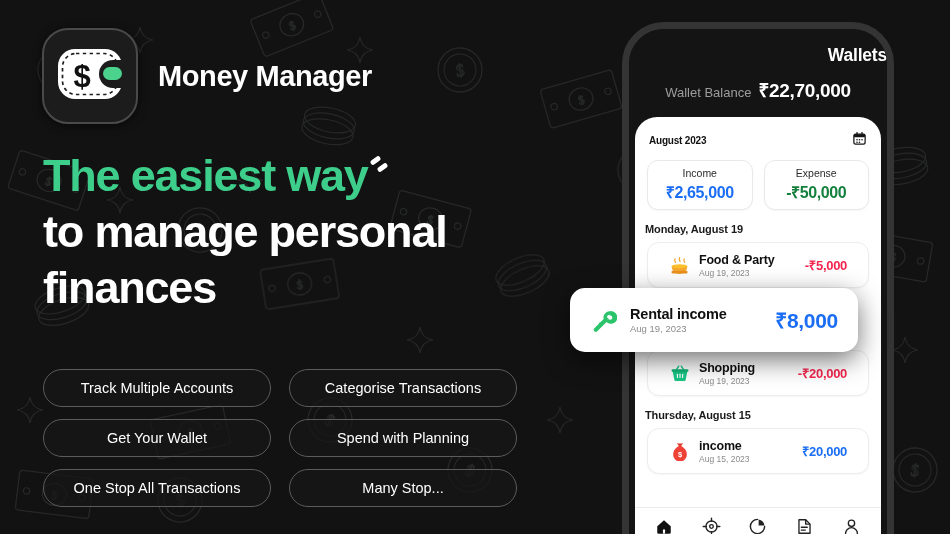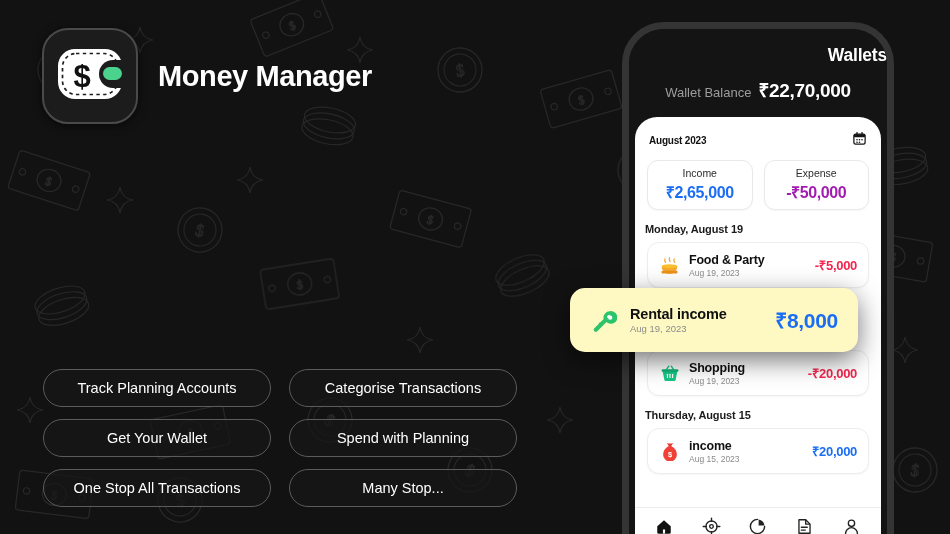--- a/index.html
+++ b/index.html
@@ -105,45 +105,45 @@
   }
   .summary-card{
     flex:1; height:50px; border:1px solid #e9e9e9; border-radius:11px;
     background:#fff; display:flex; flex-direction:column;
     align-items:center; justify-content:center; gap:2px;
     box-shadow:0 1px 2px rgba(0,0,0,.04);
   }
   .summary-card .sc-label{ font-size:10.5px; color:#2b2b2b; font-weight:500; }
   .summary-card .sc-value{ font-size:16px; font-weight:bold; letter-spacing:-.4px; }
   .sc-income{ color:#1B6EF3; }
-  .sc-expense{ color:#a21caf; }
+  .sc-expense{ color:#15803d; }
 
   .day-heading{
     font-size:11px; font-weight:bold; color:#1a1a1a;
     padding:13px 14px 0 10px; letter-spacing:-.1px;
   }
 
   .txn-list{ padding:7px 12px 0 12px; display:flex; flex-direction:column; gap:9px; }
   .txn-row{
     height:46px; border:1px solid #ededed; border-radius:12px; background:#fff;
-    display:flex; align-items:center; padding:0 11px; gap:9px;
+    display:flex; align-items:center; padding:0 21px; gap:9px;
     box-shadow:0 1px 2px rgba(0,0,0,.04);
   }
   .txn-icon{ width:21px; height:21px; flex:0 0 21px; display:flex; align-items:center; justify-content:center; }
   .txn-meta{ flex:1; display:flex; flex-direction:column; gap:1px; min-width:0; }
   .txn-name{ font-size:12.5px; font-weight:bold; color:#101010; letter-spacing:-.2px; }
   .txn-date{ font-size:8.5px; color:#8b8b8b; font-weight:500; }
   .txn-amt{ font-size:13px; font-weight:bold; letter-spacing:-.3px; white-space:nowrap; }
   .amt-neg{ color:#F4264F; }
   .amt-pos{ color:#1B6EF3; }
 
   
   #float-card{
     position:absolute; left:570px; top:288px; z-index:6;
-    width:288px; height:64px; background:#fef9c3; border-radius:15px;
+    width:288px; height:64px; background:#ffffff; border-radius:15px;
     display:flex; align-items:center; padding:0 20px; gap:13px;
     box-shadow:0 8px 26px rgba(0,0,0,.55);
   }
   #float-card .txn-icon{ width:27px; height:27px; flex:0 0 27px; }
   #float-card .txn-name{ font-size:14.5px; }
   #float-card .txn-date{ font-size:9.5px; }
   #float-card .txn-amt{ font-size:21px; }
 
   
   #bottom-nav{
@@ -229,23 +229,28 @@
           <rect x="7.5" y="7.5" width="55" height="41" rx="13.5" fill="none" stroke="#1c1c1c" stroke-width="1.7" stroke-dasharray="3.4 3.4"></rect>
           <path d="M58 14 a14 14 0 0 0 0 28 h9 v-28 z" fill="#1c1c1c"></path>
           <rect x="48" y="21" width="19" height="13" rx="6.5" fill="#4BD28D"></rect>
           <text x="27" y="41" font-size="31" font-weight="bold" fill="#111" text-anchor="middle" font-family="'Liberation Sans', sans-serif">$</text>
         </svg>
       </span>
     </div>
     <div id="app-title">Money Manager</div>
   </div>
 
+  <div id="headline">
+    <span class="hl-line"><span class="hl-green">The easiest way</span><span class="tickmarks"><i class="t1"></i><i class="t2"></i></span></span>
+    <span class="hl-line">to manage personal</span>
+    <span class="hl-line">finances</span>
+  </div>
 
   <div id="feature-pills">
-    <div class="pill">Track Planning Accounts</div>
+    <div class="pill">Track Multiple Accounts</div>
     <div class="pill">Categorise Transactions</div>
     <div class="pill">Get Your Wallet</div>
     <div class="pill">Spend with Planning</div>
     <div class="pill">One Stop All Transactions</div>
     <div class="pill">Many Stop...</div>
   </div>
 </div>
 
 <div id="phone">
 

